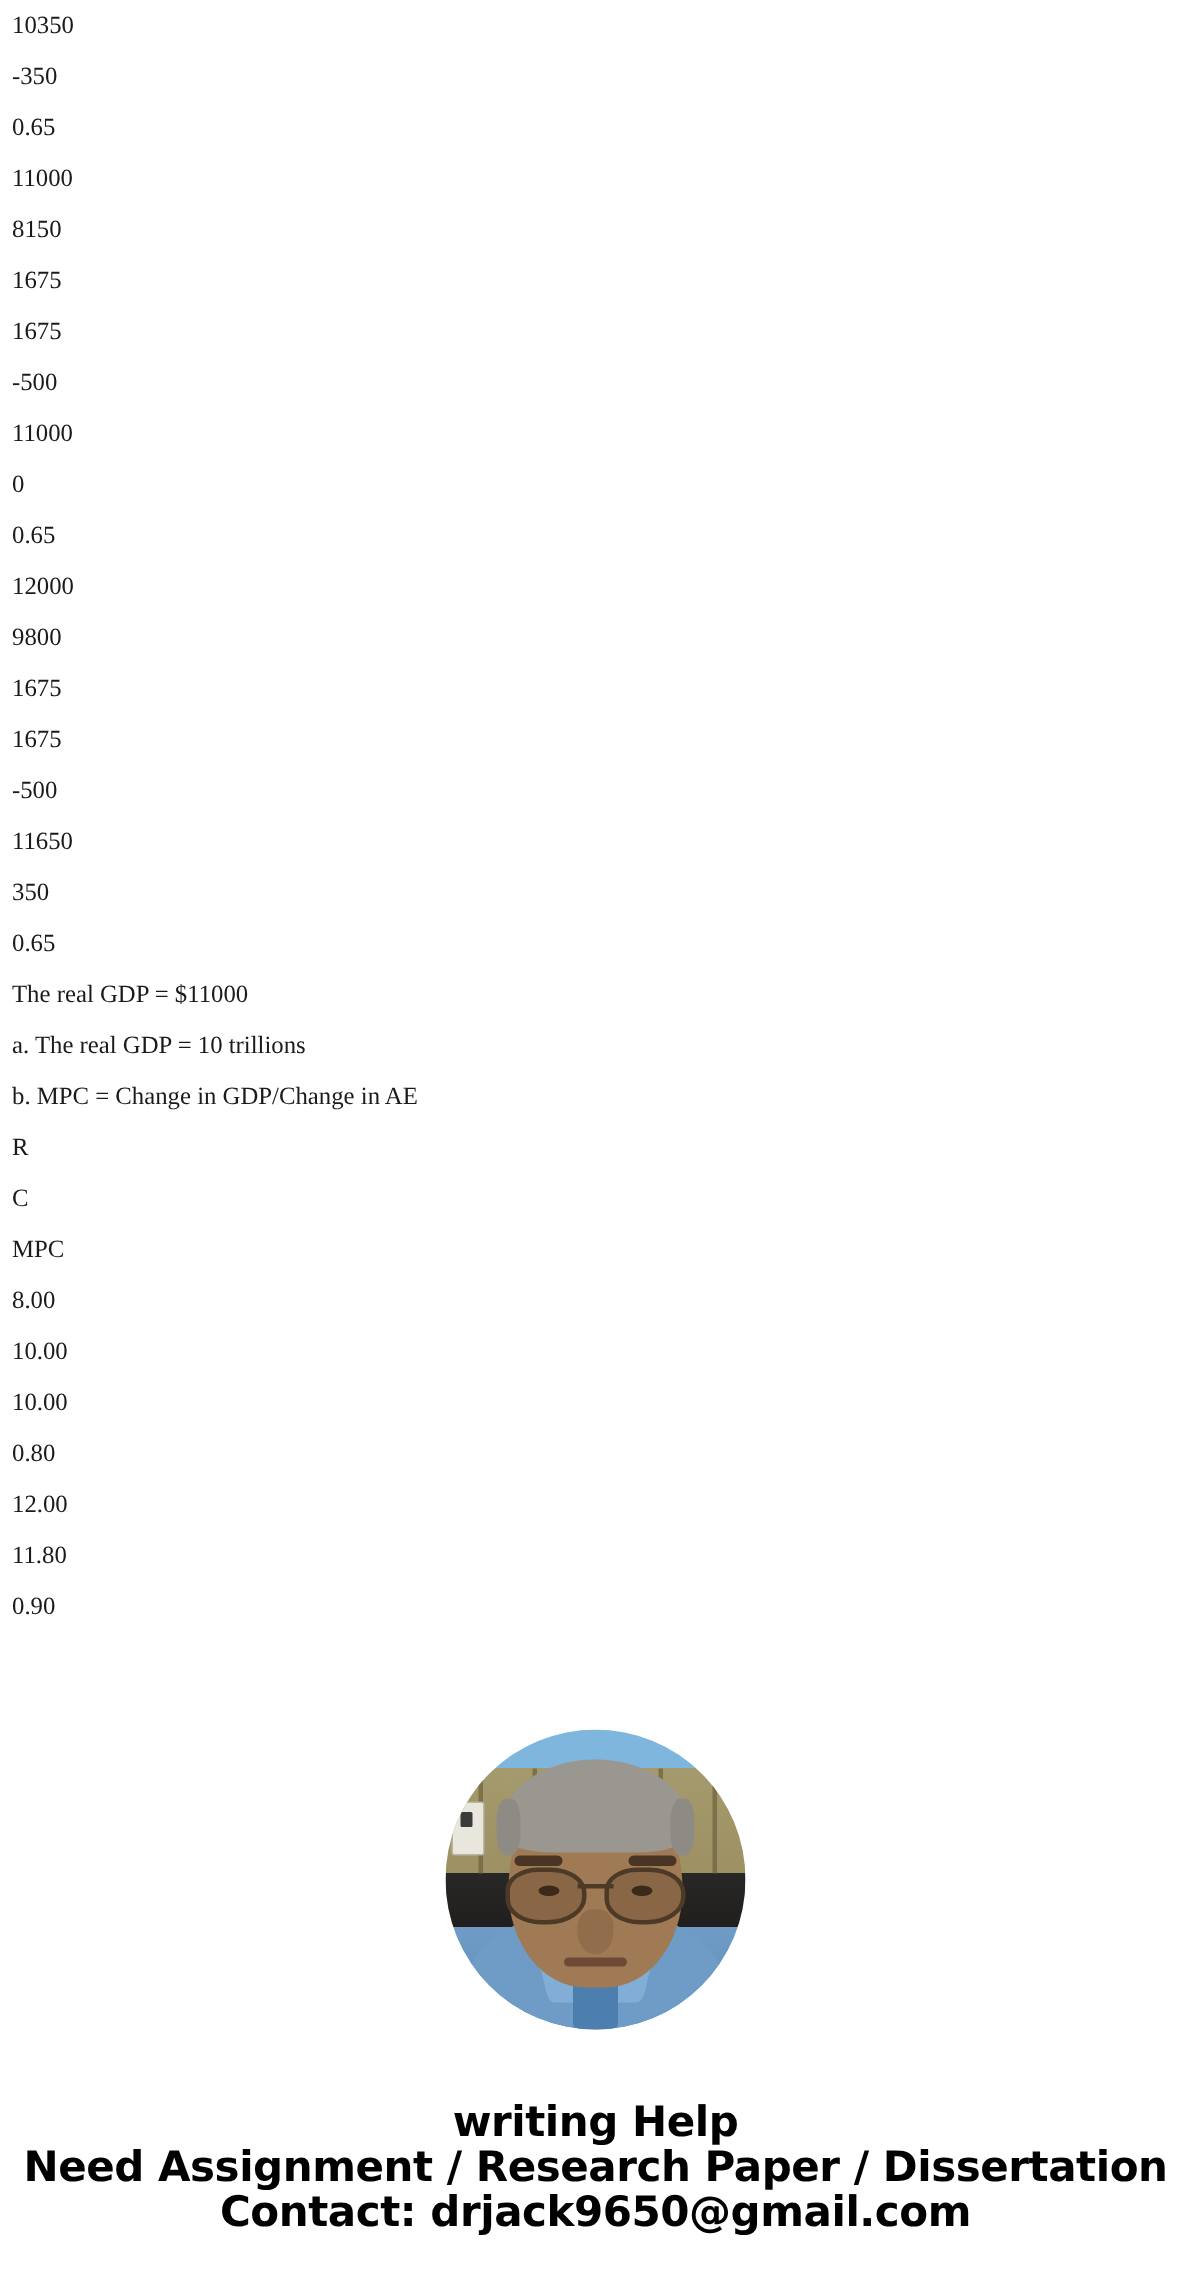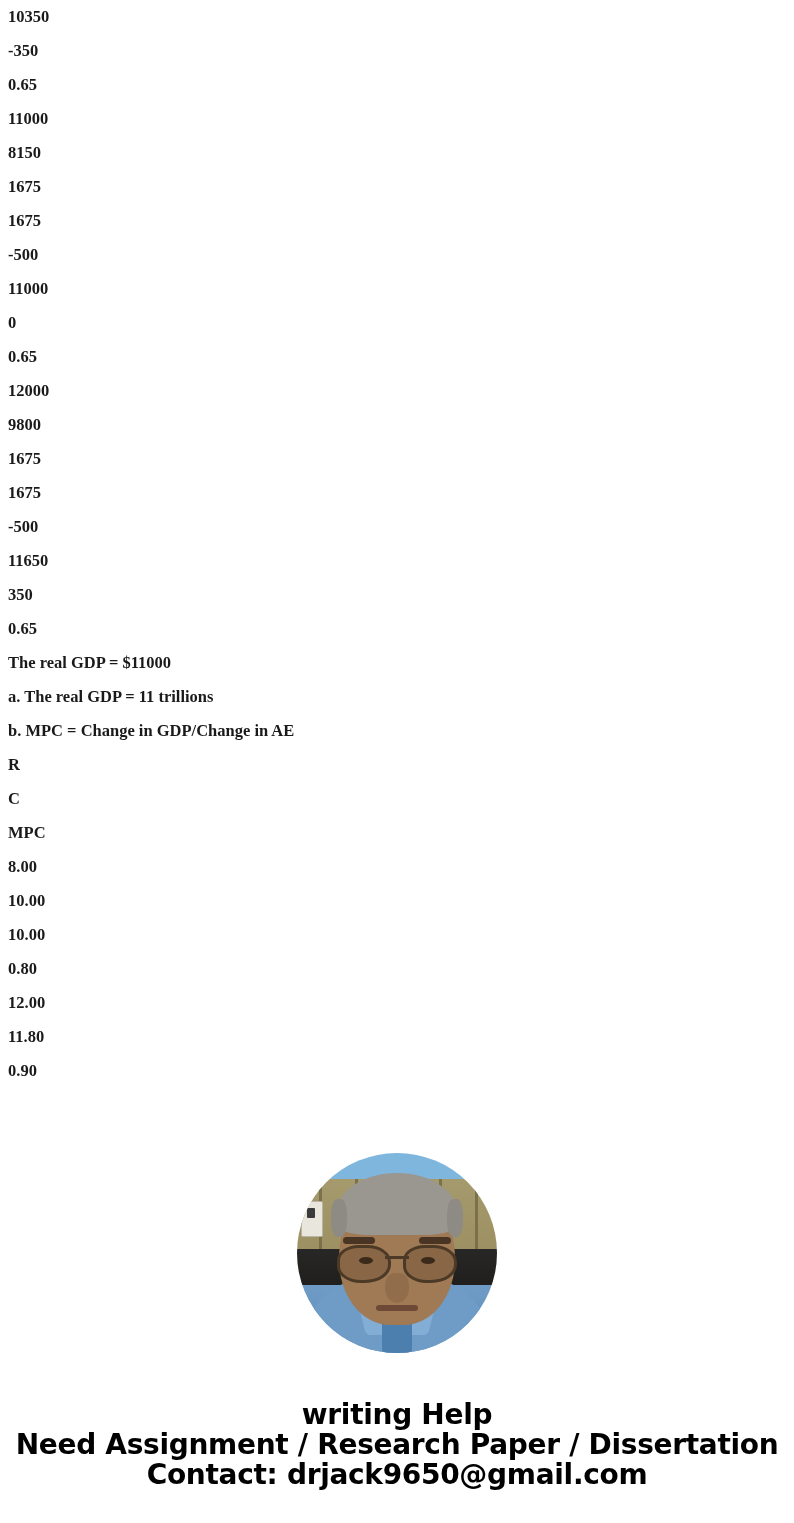--- a/index.html
+++ b/index.html
@@ -20,21 +20,20 @@
 
   
   #answer-lines {
     position: absolute;
     left: 0;
     top: 0;
     width: 698px;
     padding: 0;
     margin: 0;
     list-style: none;
-    font-weight: bold;
   }
   .answer-line {
     display: block;
     height: 34px;
     line-height: 34px;
     padding-left: 8px;
     font-size: 16.5px;
     font-family: "Liberation Serif", "DejaVu Serif", serif;
     color: #1a1a1a;
     white-space: pre;
@@ -247,21 +246,21 @@
     <li class="answer-line">0.65</li>
     <li class="answer-line">12000</li>
     <li class="answer-line">9800</li>
     <li class="answer-line">1675</li>
     <li class="answer-line">1675</li>
     <li class="answer-line">-500</li>
     <li class="answer-line">11650</li>
     <li class="answer-line">350</li>
     <li class="answer-line">0.65</li>
     <li class="answer-line">The real GDP = $11000</li>
-    <li class="answer-line">a. The real GDP = 11 trillions</li>
+    <li class="answer-line">a. The real GDP = 10 trillions</li>
     <li class="answer-line">b. MPC = Change in GDP/Change in AE</li>
     <li class="answer-line">R</li>
     <li class="answer-line">C</li>
     <li class="answer-line">MPC</li>
     <li class="answer-line">8.00</li>
     <li class="answer-line">10.00</li>
     <li class="answer-line">10.00</li>
     <li class="answer-line">0.80</li>
     <li class="answer-line">12.00</li>
     <li class="answer-line">11.80</li>

